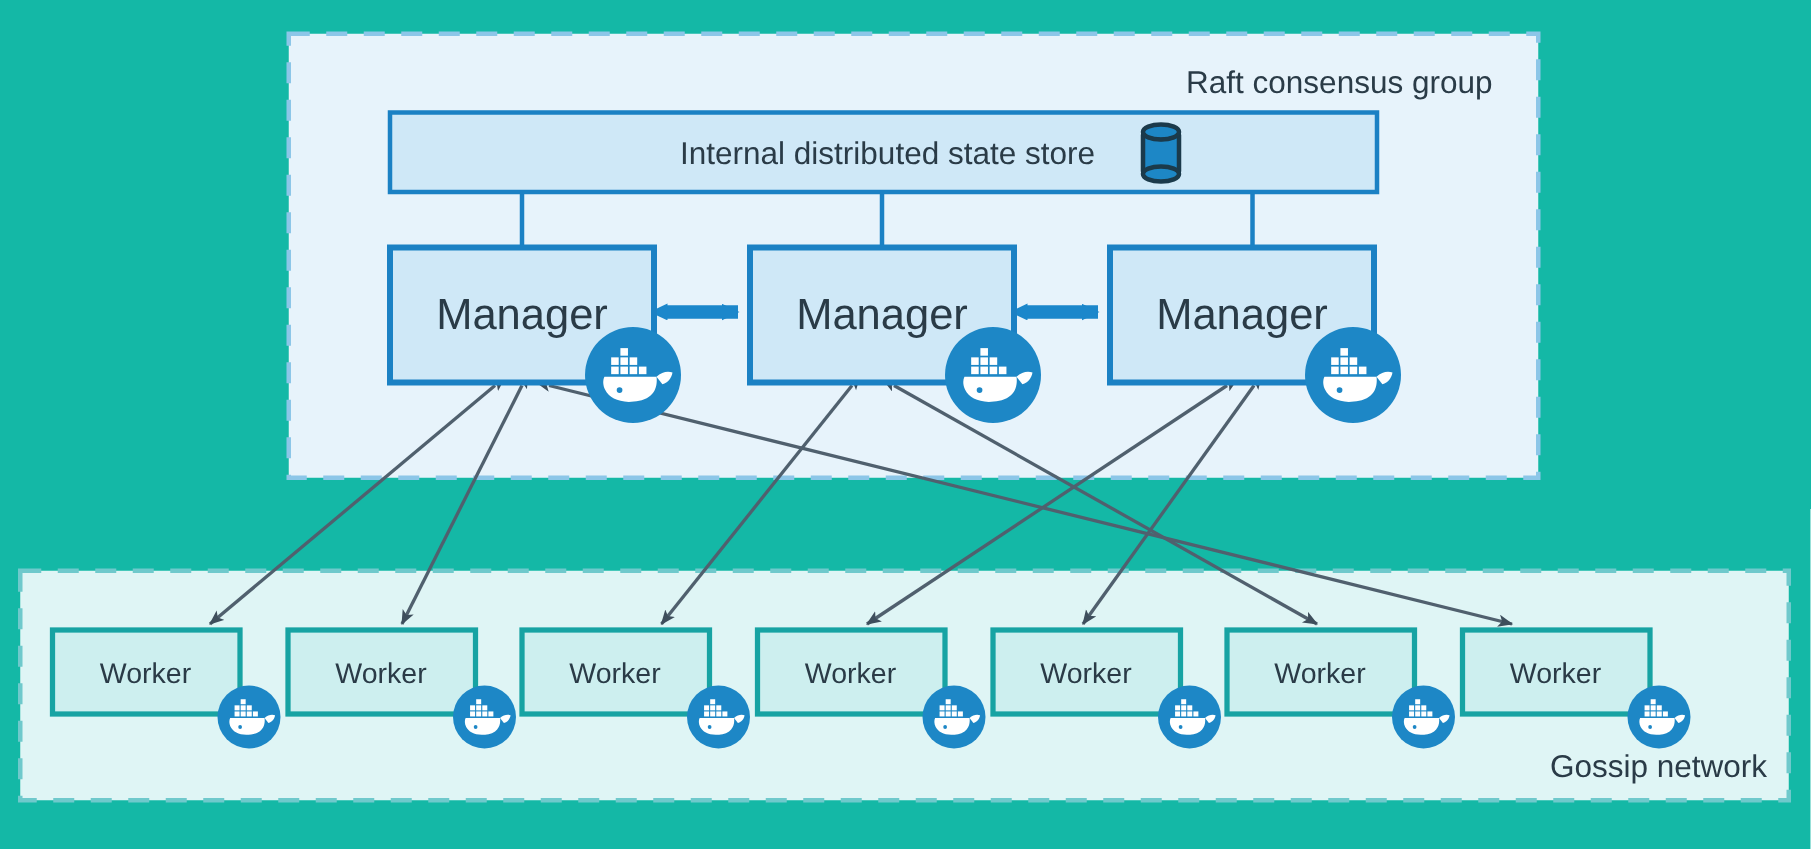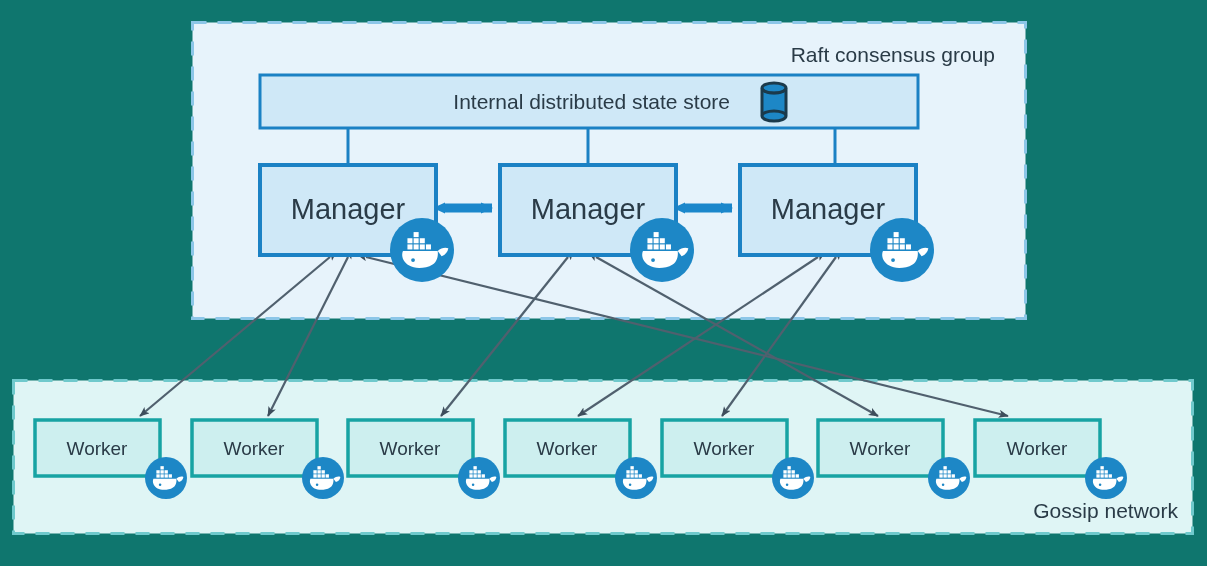--- a/index.html
+++ b/index.html
@@ -8,21 +8,21 @@
     padding: 0;
     background: #ffffff;
   }
   body {
     font-family: "Liberation Sans", sans-serif;
   }
   #stage {
     position: relative;
     width: 1207px;
     height: 566px;
-    background: #0f766e;
+    background: #14b8a6;
     overflow: hidden;
   }
   #diagram-svg {
     position: absolute;
     left: 0;
     top: 0;
     width: 1207px;
     height: 566px;
   }
   .grp-label {

